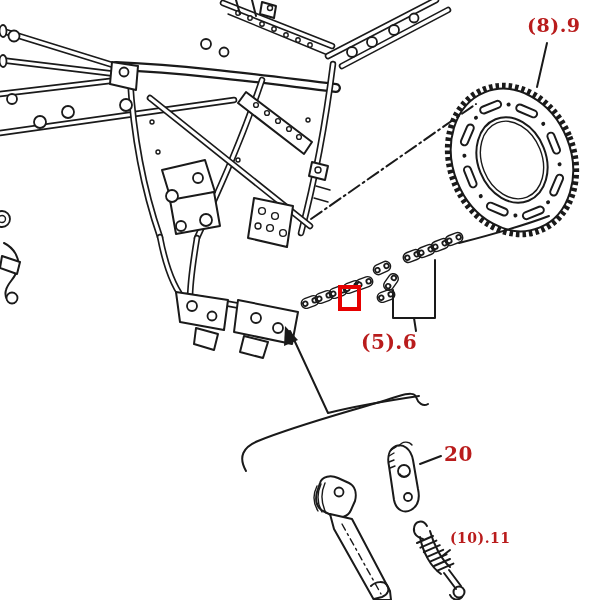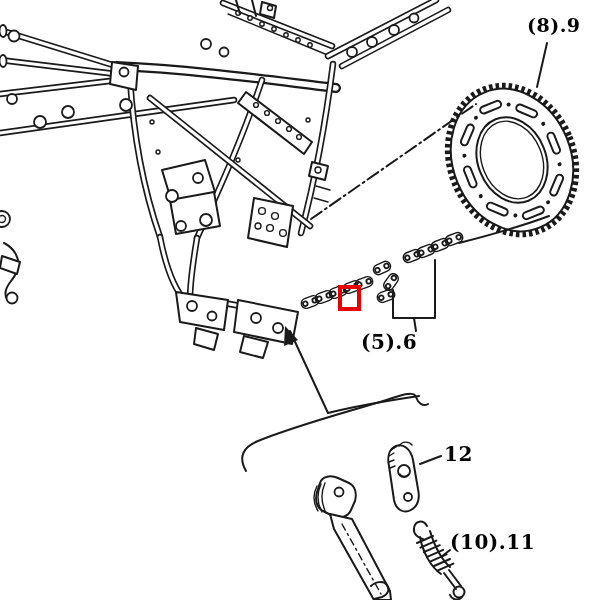--- a/index.html
+++ b/index.html
@@ -1,23 +1,23 @@
 <!DOCTYPE html>
 <html><head>
 <meta charset="utf-8">
 <style>
   html,body{margin:0;padding:0;background:#fff;}
   .stage{position:relative;width:600px;height:600px;background:#ffffff;overflow:hidden;
          font-family:"DejaVu Serif", serif;}
   .stage svg{position:absolute;left:0;top:0;}
-  .lbl{position:absolute;font-weight:700;color:#000000;white-space:nowrap;letter-spacing:.5px;}
+  .lbl{position:absolute;font-weight:700;color:#b91c1c;white-space:nowrap;letter-spacing:.5px;}
   .lbl-sprocket{left:527px;top:14px;font-size:19px;}
   .lbl-chain{left:361px;top:330px;font-size:20px;}
   .lbl-bracket{left:444px;top:442px;font-size:20px;}
-  .lbl-spring{left:450px;top:530px;font-size:20px;}
+  .lbl-spring{left:450px;top:530px;font-size:14px;}
   .hl{position:absolute;left:338px;top:285px;width:23px;height:26px;
       box-sizing:border-box;border:4px solid #e60000;}
   
   .t{fill:none;stroke:#1a1a1a;stroke-width:6.5;stroke-linecap:round;}
   .ti{fill:none;stroke:#ffffff;stroke-width:3.2;stroke-linecap:round;}
   .t2{fill:none;stroke:#1a1a1a;stroke-width:10;stroke-linecap:round;}
   .ti2{fill:none;stroke:#ffffff;stroke-width:5.5;stroke-linecap:round;}
   .l{fill:none;stroke:#1a1a1a;stroke-width:2;stroke-linecap:round;stroke-linejoin:round;}
   .l1{fill:none;stroke:#1a1a1a;stroke-width:1.4;stroke-linecap:round;}
   .f{fill:#ffffff;stroke:#1a1a1a;stroke-width:2;stroke-linejoin:round;}
@@ -290,18 +290,18 @@
     <path class="l" d="M444,573 L456,589 M449,570 L461,586"></path>
     <circle class="l" cx="459" cy="592" r="5.5" fill="none"></circle>
     <path class="l" d="M462,597 C458,601 452,600 450,595"></path>
   </g>
   <path class="l" d="M450,550 L441,557"></path>
 
 </svg>
 
 <div class="lbl lbl-sprocket">(8).9</div>
 <div class="lbl lbl-chain">(5).6</div>
-<div class="lbl lbl-bracket">12</div>
+<div class="lbl lbl-bracket">20</div>
 <div class="lbl lbl-spring">(10).11</div>
 
 <div class="hl"></div>
 
 </div>
 
 </body></html>

